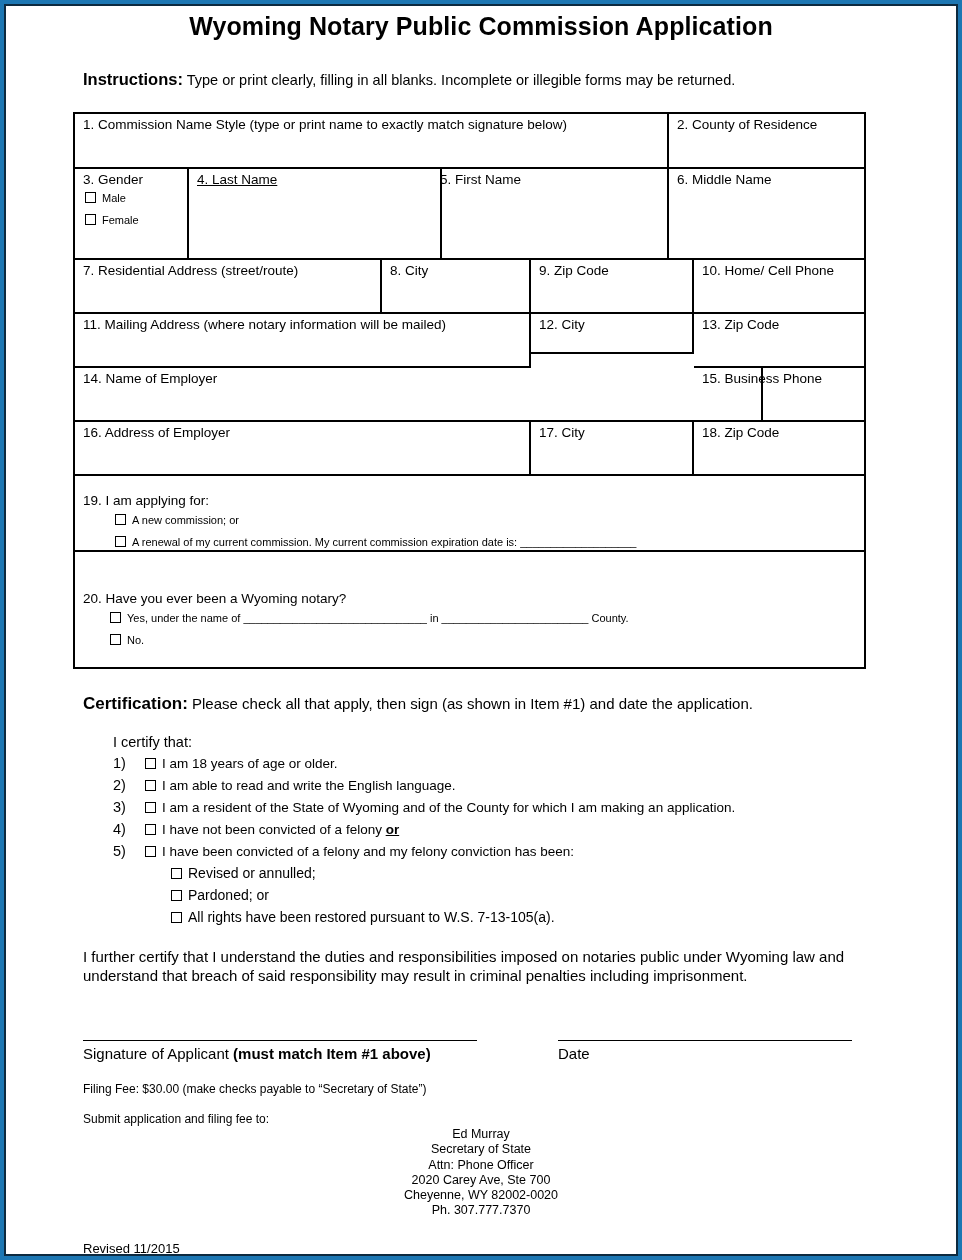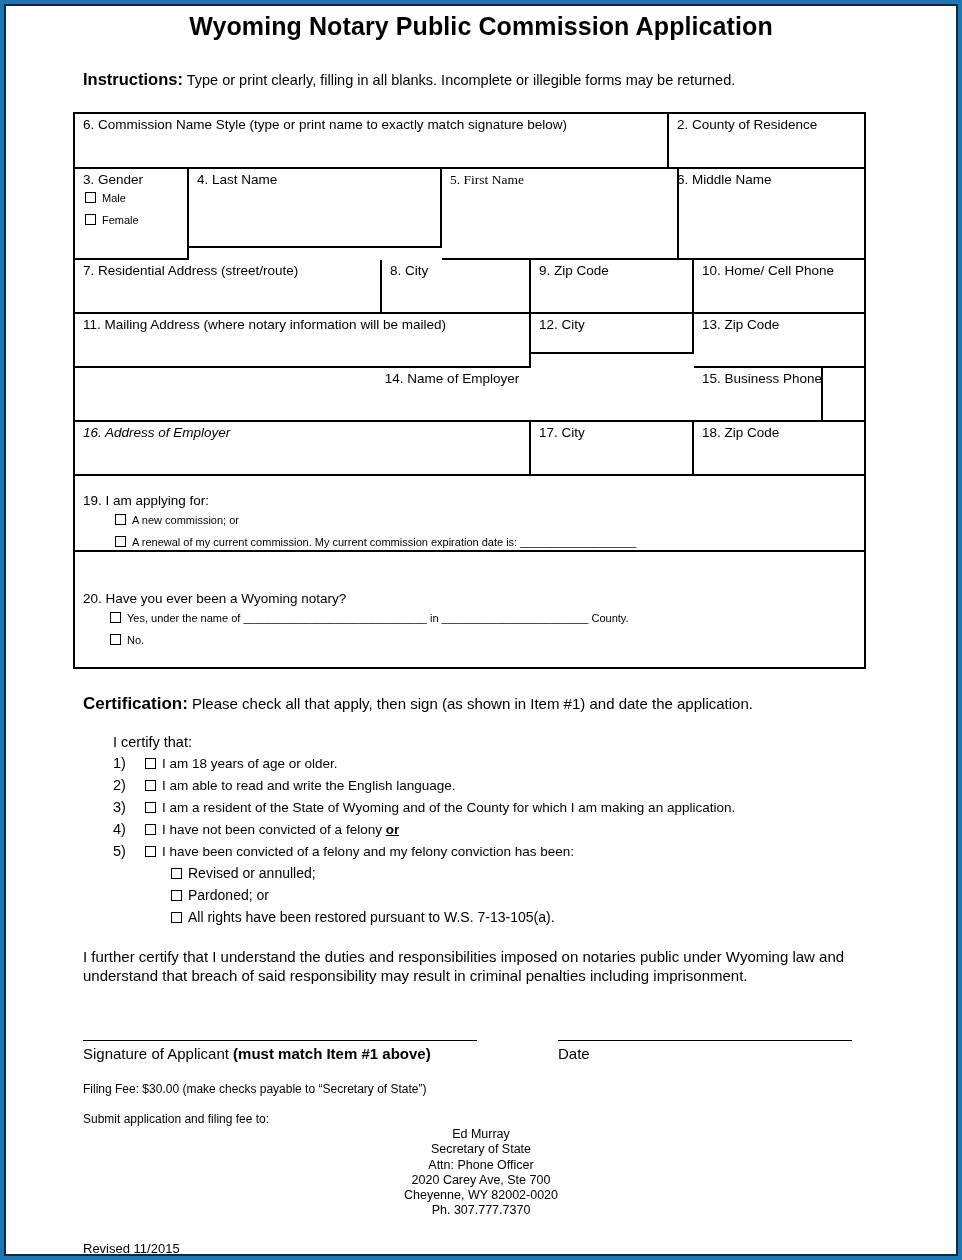--- a/index.html
+++ b/index.html
@@ -70,39 +70,39 @@
 <div class="title">Wyoming Notary Public Commission Application</div>
 
 <div class="instructions">
   <b>Instructions:</b>
   <span>Type or print clearly, filling in all blanks. Incomplete or illegible forms may be returned.</span>
 </div>
 
 <div class="grid">
 
   <div class="cell" style="left:0;top:0;width:594px;height:55px;">
-    <span>6. Commission Name Style (type or print name to exactly match signature below)</span>
+    <span>1. Commission Name Style (type or print name to exactly match signature below)</span>
   </div>
   <div class="cell last-col" style="left:594px;top:0;width:195px;height:55px;">
     <span>2. County of Residence</span>
   </div>
 
   <div class="cell" style="left:0;top:55px;width:114px;height:91px;">
     <span>3. Gender</span>
   </div>
   <div class="opt" style="left:10px;top:78px;">
     <span class="chk"></span><span>Male</span>
   </div>
   <div class="opt" style="left:10px;top:100px;">
     <span class="chk"></span><span>Female</span>
   </div>
-  <div class="cell" style="left:114px;top:55px;width:253px;height:79px;">
+  <div class="cell" style="left:114px;top:55px;width:253px;height:91px;text-decoration:underline;">
     <span>4. Last Name</span>
   </div>
-  <div class="cell" style="left:367px;top:55px;width:237px;height:91px;font-family:Liberation Serif, serif;">
+  <div class="cell" style="left:357px;top:55px;width:237px;height:91px;">
     <span>5. First Name</span>
   </div>
   <div class="cell last-col" style="left:594px;top:55px;width:195px;height:91px;">
     <span>6. Middle Name</span>
   </div>
 
   <div class="cell" style="left:0;top:146px;width:307px;height:54px;">
     <span>7. Residential Address (street/route)</span>
   </div>
   <div class="cell" style="left:307px;top:146px;width:149px;height:54px;">
@@ -118,28 +118,28 @@
   <div class="cell" style="left:0;top:200px;width:456px;height:54px;">
     <span>11. Mailing Address (where notary information will be mailed)</span>
   </div>
   <div class="cell" style="left:456px;top:200px;width:163px;height:40px;">
     <span>12. City</span>
   </div>
   <div class="cell last-col" style="left:619px;top:200px;width:170px;height:54px;">
     <span>13. Zip Code</span>
   </div>
 
-  <div class="cell" style="left:0;top:254px;width:748px;height:54px;text-align:center;">
+  <div class="cell" style="left:0;top:254px;width:688px;height:54px;">
     <span>14. Name of Employer</span>
   </div>
   <div class="cell last-col" style="left:619px;top:254px;width:170px;height:54px;">
     <span>15. Business Phone</span>
   </div>
 
-  <div class="cell" style="left:0;top:308px;width:456px;height:54px;font-style:italic;">
+  <div class="cell" style="left:0;top:308px;width:456px;height:54px;">
     <span>16. Address of Employer</span>
   </div>
   <div class="cell" style="left:456px;top:308px;width:163px;height:54px;">
     <span>17. City</span>
   </div>
   <div class="cell last-col" style="left:619px;top:308px;width:170px;height:54px;">
     <span>18. Zip Code</span>
   </div>
 
   <div class="cell last-col" style="left:0;top:362px;width:789px;height:76px;padding-top:17px;">

